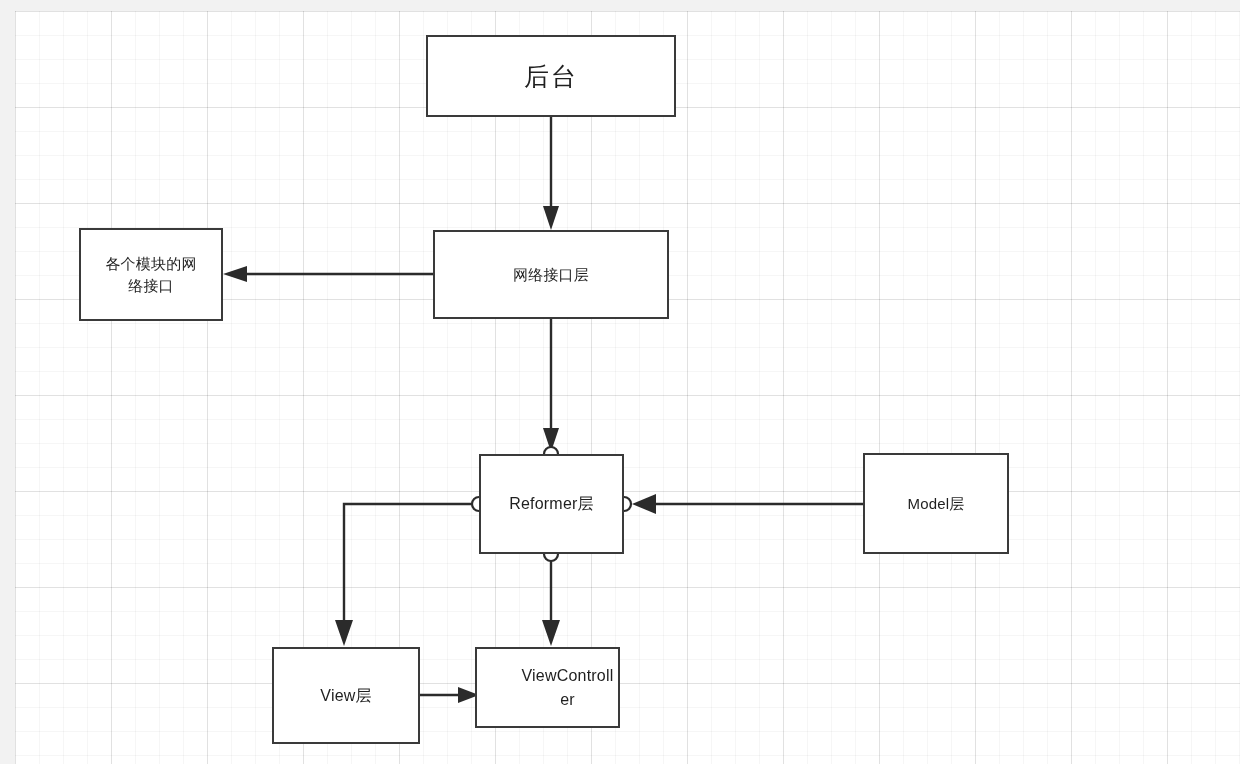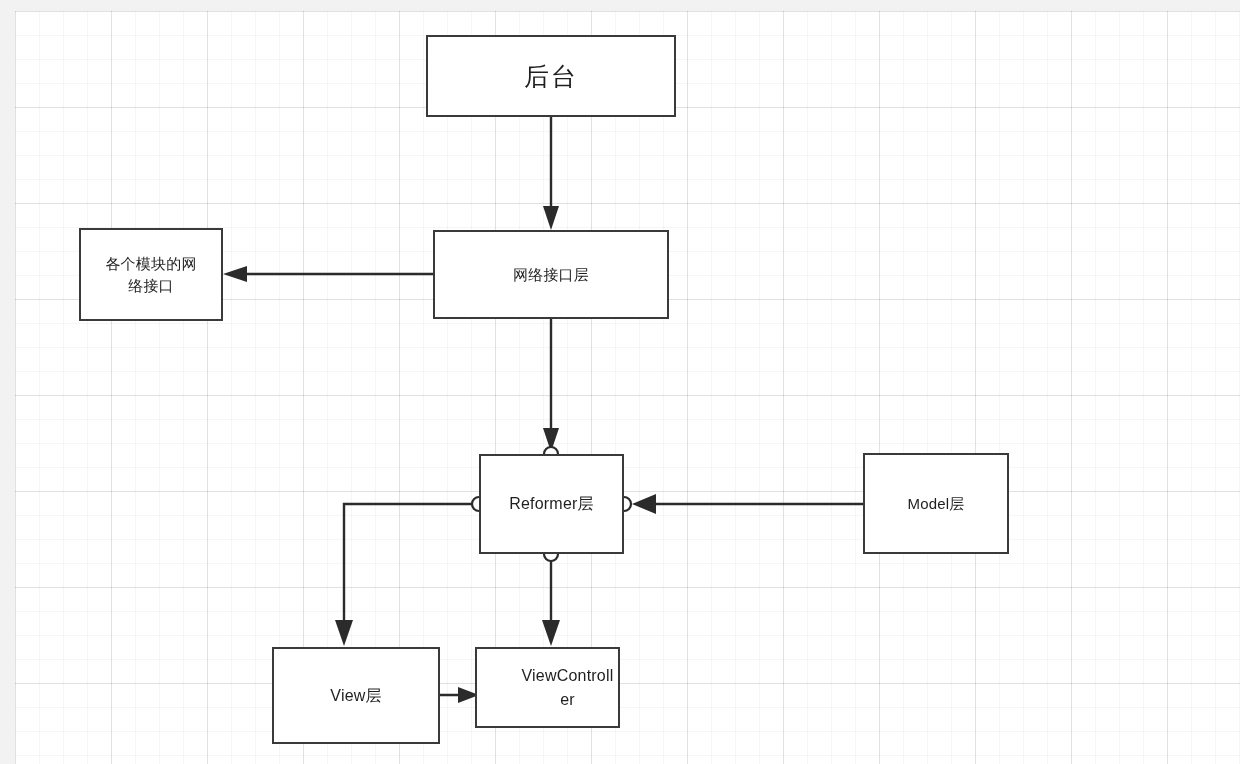--- a/index.html
+++ b/index.html
@@ -73,21 +73,21 @@
   #node-module-apis .label { width: 116px; }
 
   #node-network-layer { left: 433px; top: 230px; width: 236px; height: 89px; }
 
   #node-reformer { left: 479px; top: 454px; width: 145px; height: 100px; align-items: center; }
   #node-reformer .label { font-size: 16px; }
 
   #node-model { left: 863px; top: 453px; width: 146px; height: 101px; }
   #node-model .label { font-size: 15px; }
 
-  #node-view { left: 272px; top: 647px; width: 168px; height: 97px; }
+  #node-view { left: 272px; top: 647px; width: 148px; height: 97px; }
   #node-view .label { font-size: 16px; }
 
   #node-viewcontroller { left: 475px; top: 647px; width: 145px; height: 81px; padding-left: 40px; }
   #node-viewcontroller .label { font-size: 16px; width: 120px; }
 
   #edges {
     position: absolute;
     left: 0; top: 0;
     width: 1240px; height: 764px;
     overflow: visible;

